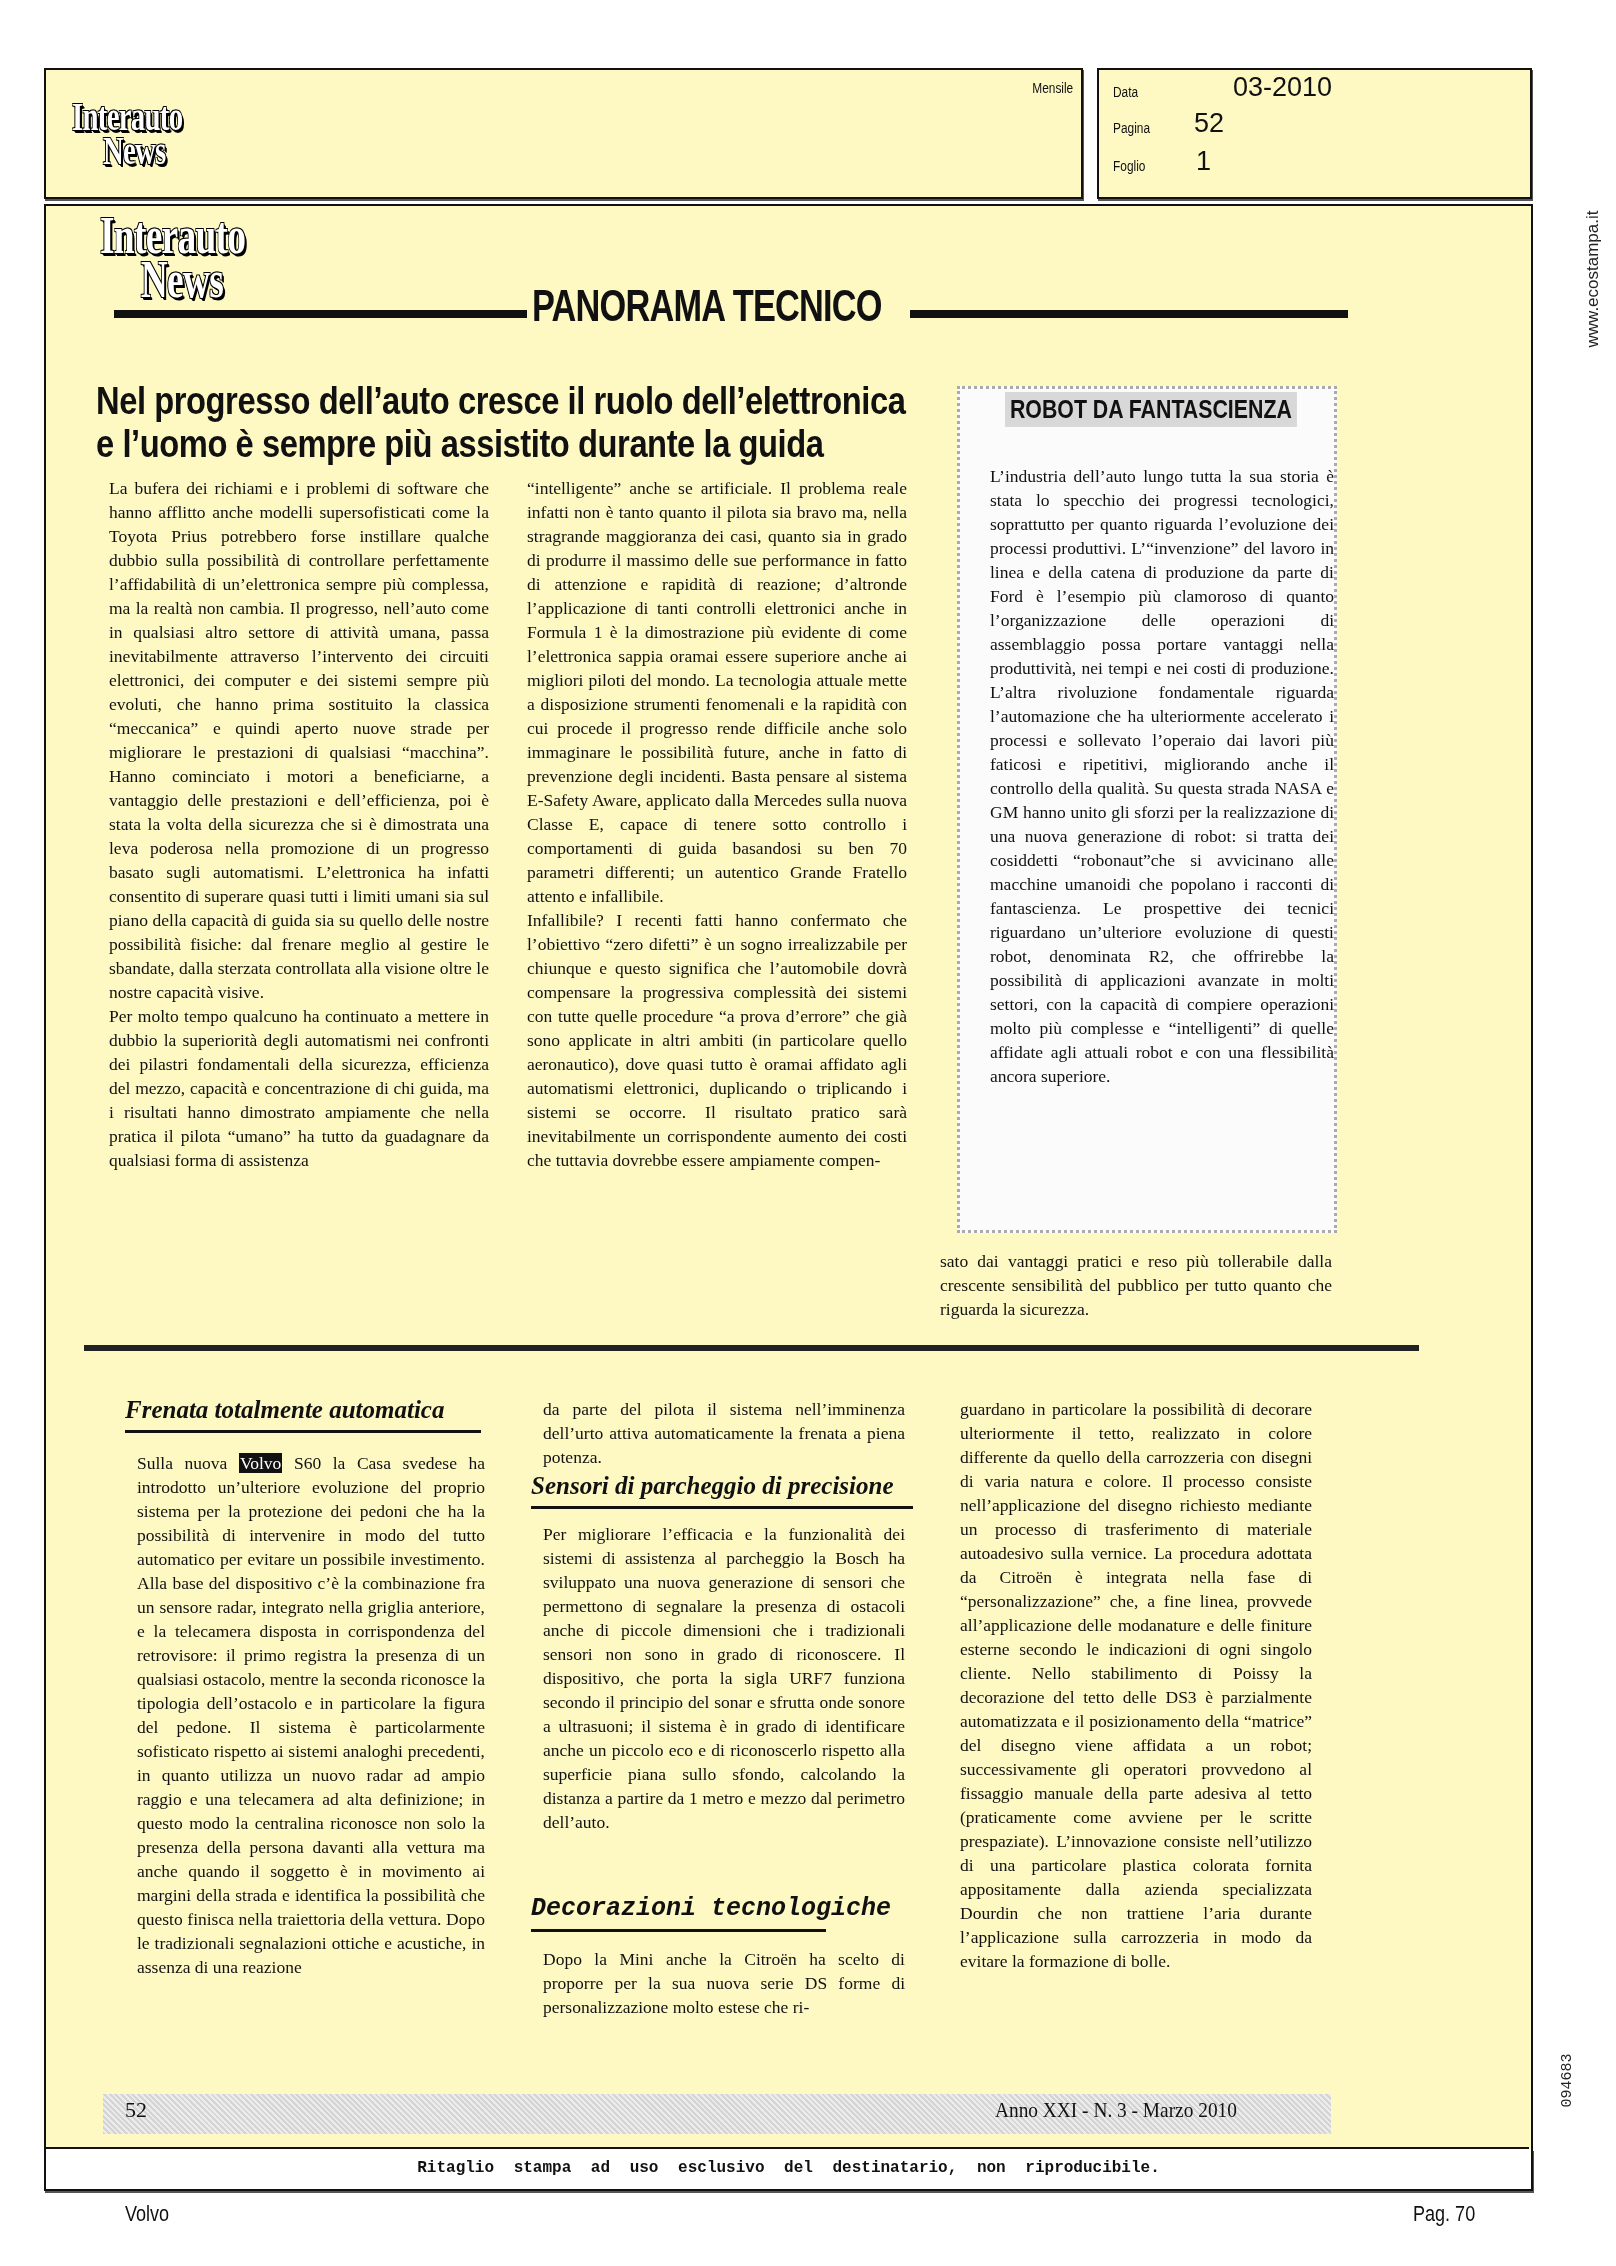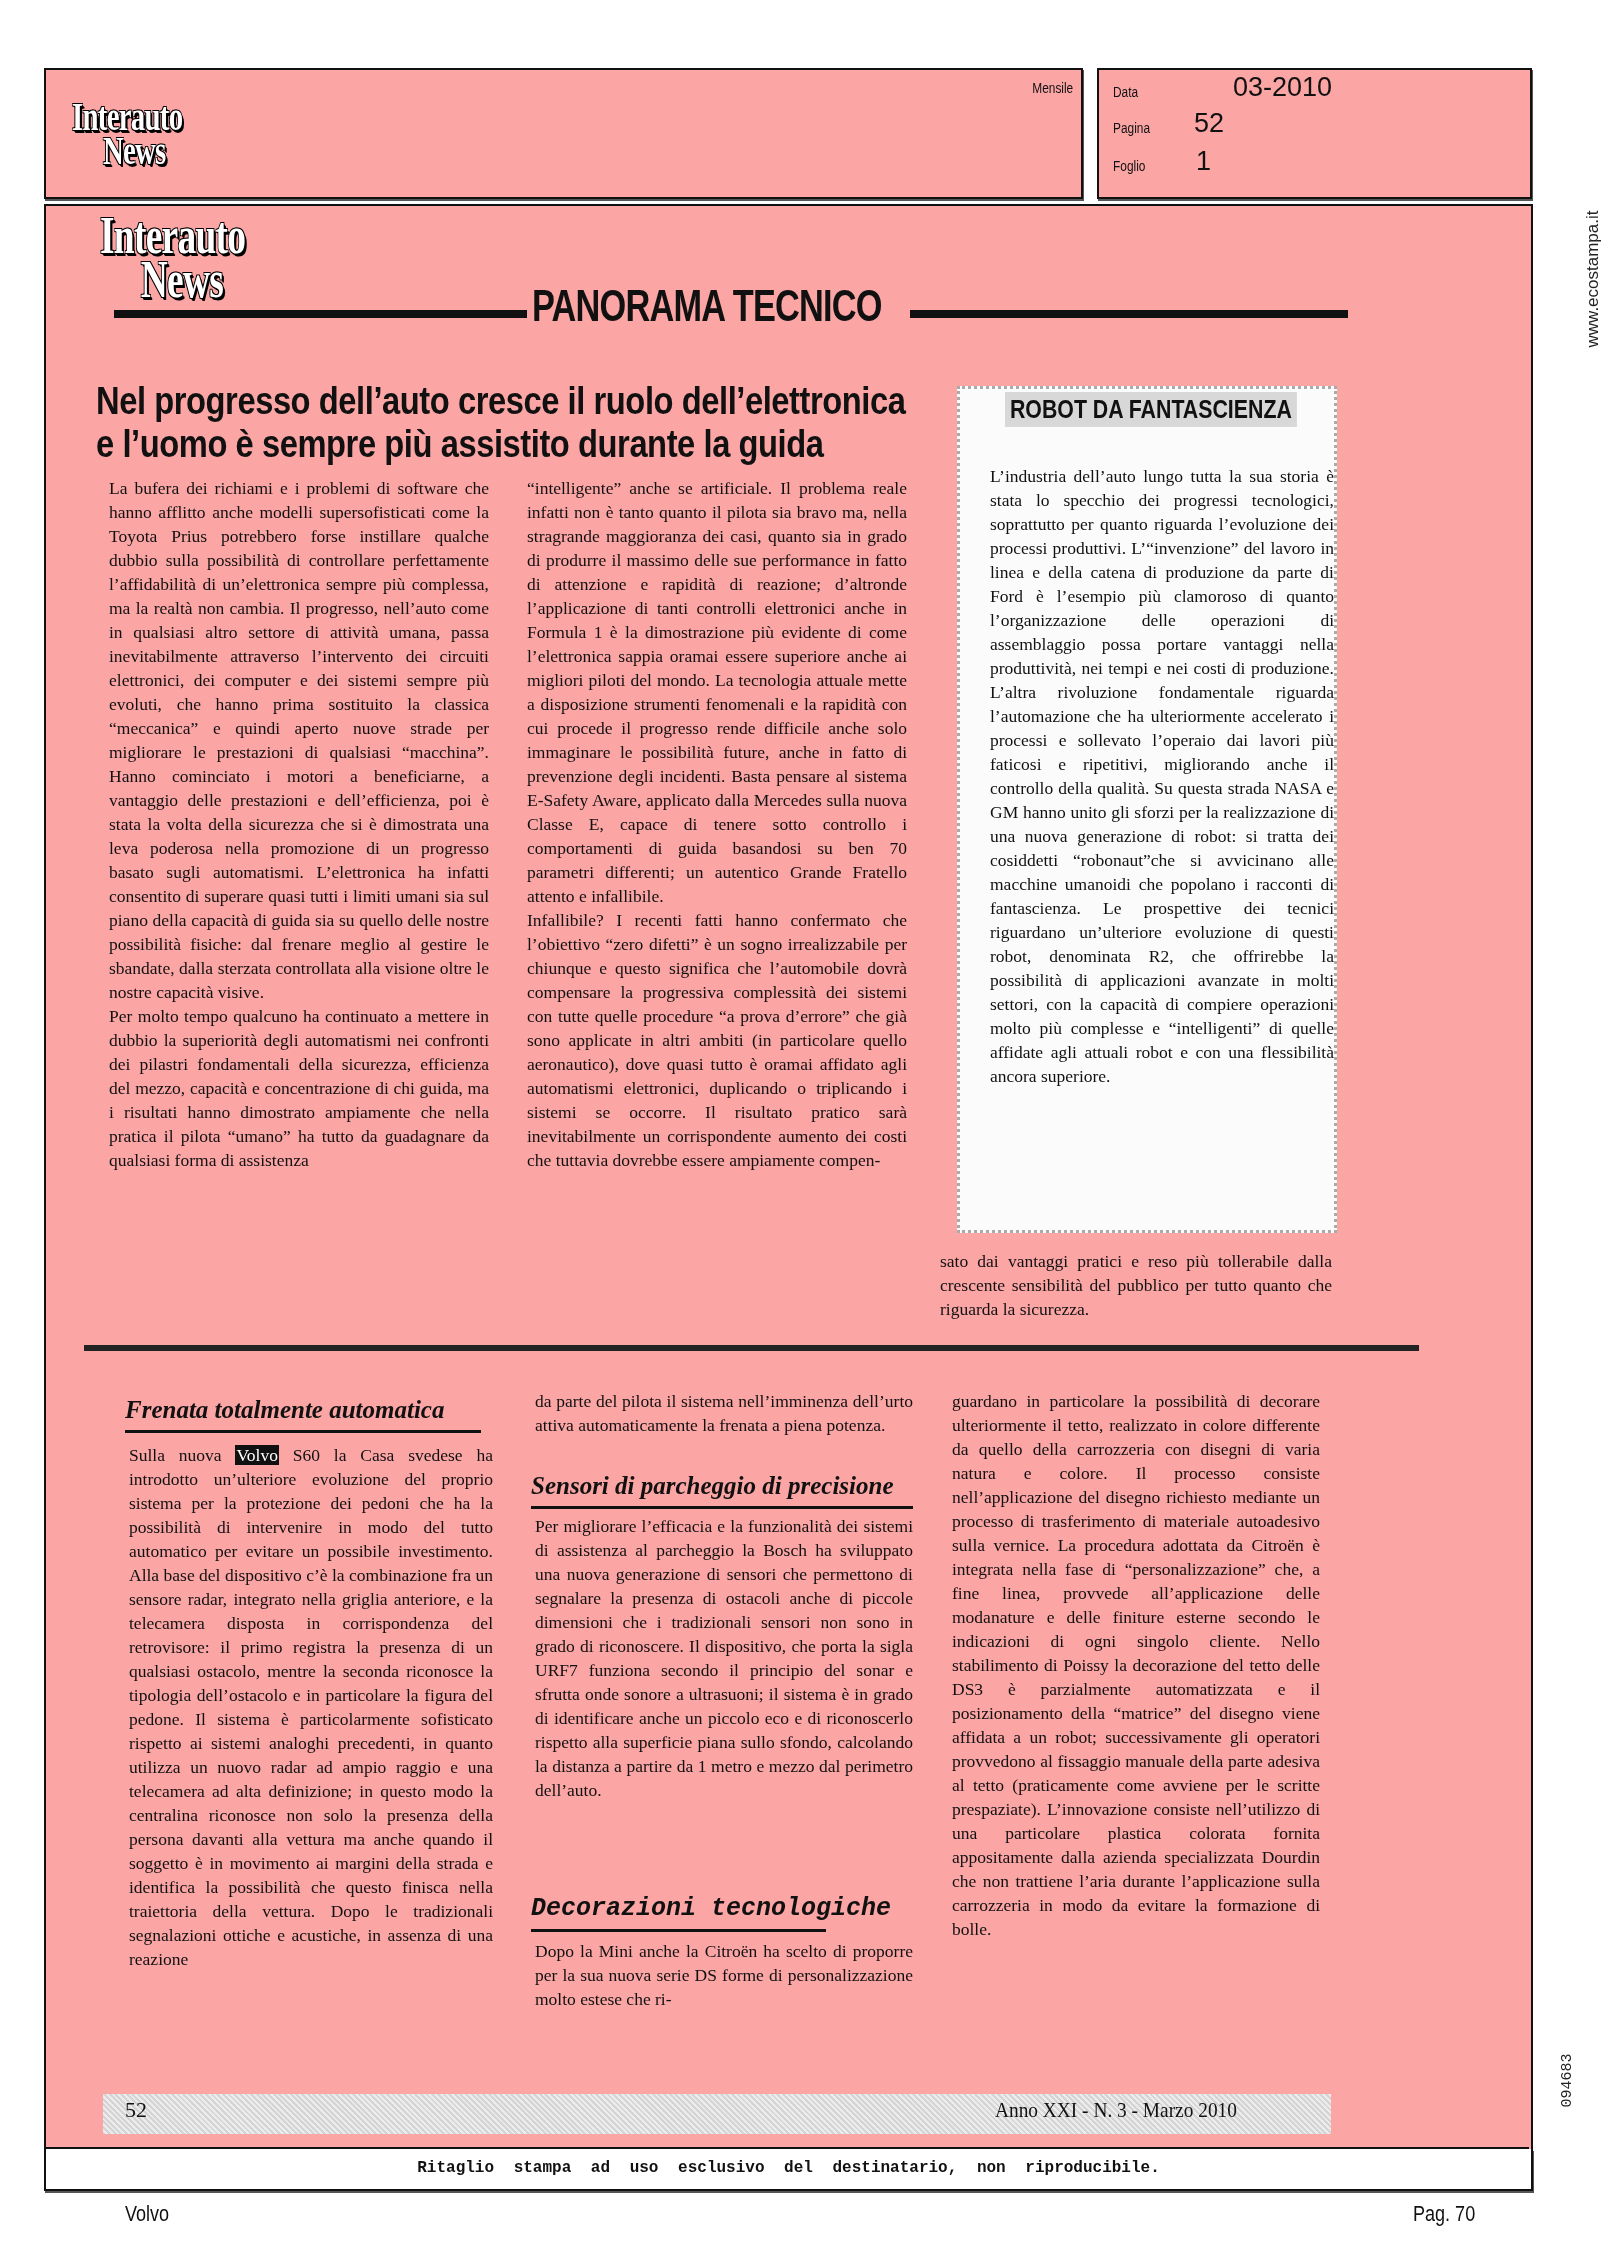--- a/index.html
+++ b/index.html
@@ -1,18 +1,18 @@
 <!DOCTYPE html>
 <html><head>
 <meta charset="utf-8">
 <style>
   html, body { margin: 0; padding: 0; background: #ffffff; }
   body { width: 1617px; height: 2267px; position: relative; overflow: hidden; color: #111; }
   .abs { position: absolute; }
-  .frame { position: absolute; border: 2px solid #111; box-shadow: 1px 2px 0 #555; background: #fca5a5; }
+  .frame { position: absolute; border: 2px solid #111; box-shadow: 1px 2px 0 #555; background: #fef9c3; }
   .sans { font-family: "Liberation Sans", "DejaVu Sans", sans-serif; }
   .serif { font-family: "Liberation Serif", "DejaVu Serif", serif; }
   .mono { font-family: "Liberation Mono", "DejaVu Sans Mono", monospace; }
 
   
   #hdr-left { left: 44px; top: 68px; width: 1035px; height: 127px; }
   #hdr-right { left: 1097px; top: 68px; width: 431px; height: 127px; }
   .logo { font-family: "Liberation Serif", serif; font-weight: bold; color: #fff;
           text-shadow: -1px -1px 0 #000, 1px -1px 0 #000, -1px 1px 0 #000, 1px 1px 0 #000, 2px 2px 0 #000, 3px 3px 0 #000;
           line-height: 0.85; letter-spacing: -1px; transform: scaleX(0.72); transform-origin: left top; }
@@ -45,21 +45,21 @@
 
   .thick-rule2 { left: 84px; top: 1345px; width: 1335px; height: 6px; background: #222; position: absolute; }
 
   .subhead { position: absolute; font-family: "Liberation Serif", serif; font-weight: bold; font-style: italic;
              font-size: 25px; border-bottom: 3px solid #111; padding-bottom: 6px; white-space: nowrap; }
   #sub1 { left: 125px; top: 1396px; width: 356px; }
   #sub2 { left: 531px; top: 1472px; width: 382px; }
   #sub3 { left: 531px; top: 1894px; width: 295px; font-family: Liberation Mono, monospace; }
 
   .col2b { position: absolute; font-size: 17.5px; line-height: 24px; text-align: justify; width: 386px; }
-  .col2b p { margin: 4px; }
+  .col2b p { margin: 12px; }
   #b1 { left: 125px; top: 1439px; width: 372px; }
   #b2a { left: 531px; top: 1385px; }
   #b2b { left: 531px; top: 1510px; }
   #b2c { left: 531px; top: 1935px; }
   #b3 { left: 948px; top: 1385px; width: 376px; }
 
   .brand-hl { background: #111; color: #fff; padding: 0 1px; }
 
   #foot-band { left: 103px; top: 2094px; width: 1228px; height: 40px;
                background: repeating-linear-gradient(45deg, #d4d4d4 0 2px, #ececec 2px 4px); }

